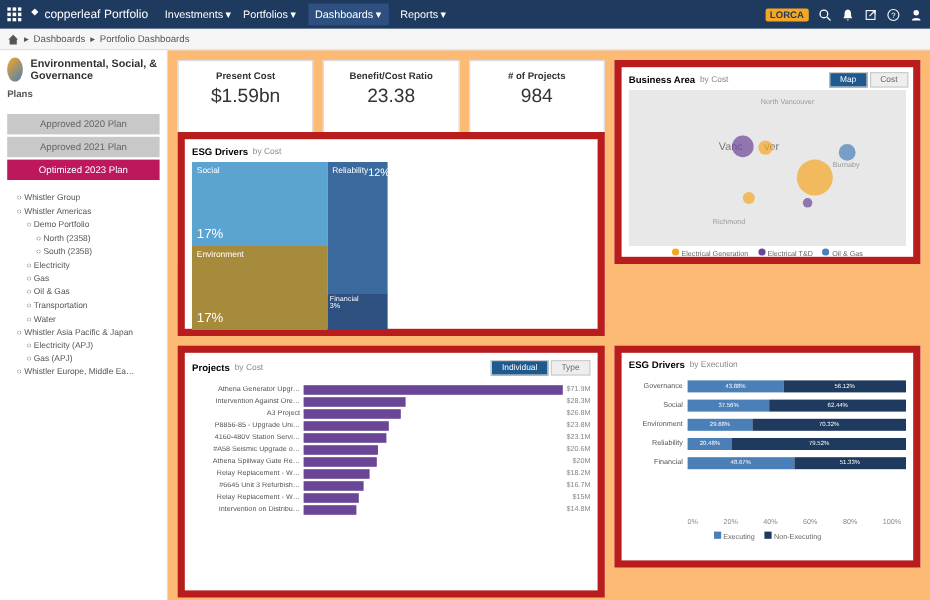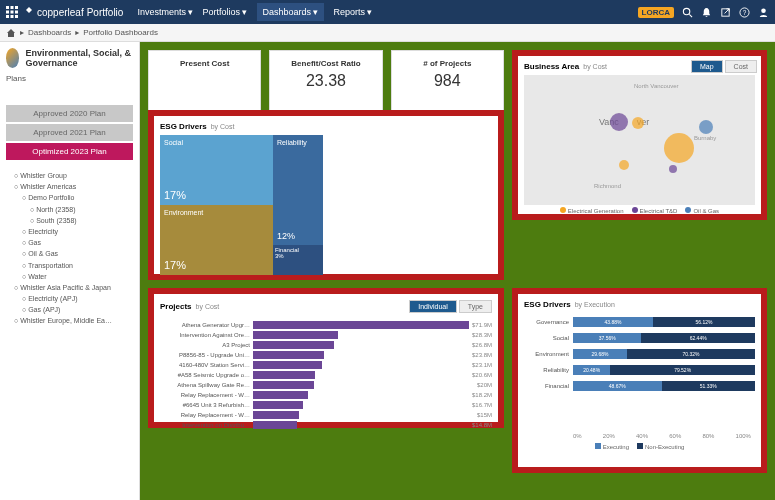--- a/index.html
+++ b/index.html
@@ -14,57 +14,57 @@
 .spacer{flex:1}
 .tb-right{display:flex;align-items:center;gap:8px}
 .badge{background:#f5a623;color:#1e3a5f;font-weight:bold;padding:1px 4px;font-size:8px;border-radius:2px}
 .tb-icon{width:11px;height:11px;cursor:pointer}
 .breadcrumb{height:18px;background:#f5f5f5;border-bottom:1px solid #ddd;display:flex;align-items:center;padding:0 6px;font-size:8px;color:#555;gap:4px}
 .main{display:flex;height:458px}
 .sidebar{width:140px;background:#fff;border-right:1px solid #ddd;padding:6px;font-size:8px}
 .sb-head{display:flex;gap:6px;margin-bottom:6px}
 .sb-globe{width:20px;height:20px;border-radius:50%;background:linear-gradient(135deg,#f5a623,#4a7fb8)}
 .sb-title{font-weight:bold;font-size:9px;color:#333}
-.sb-sec{font-weight:normal;color:#555;margin-bottom:22px;font-size:8px}
+.sb-sec{font-weight:bold;color:#555;margin-bottom:12px;font-size:8px}
 .plan-btn{width:100%;padding:4px;margin-bottom:2px;border:none;font-size:8px;cursor:pointer;text-align:center}
 .plan-gray{background:#c8c8c8;color:#666}
 .plan-blue{background:#be185d;color:#fff}
 .tree{margin-top:8px;font-size:7px;color:#555;line-height:1.6}
 .tree-item{padding-left:8px;white-space:nowrap;overflow:hidden;text-overflow:ellipsis;cursor:pointer}
 .tree-item.l2{padding-left:16px}
 .tree-item.l3{padding-left:24px}
-.content{flex:1;padding:8px;background:#4d7c0f;overflow:hidden}
+.content{flex:1;padding:8px;background:#fdba74;overflow:hidden}
 .row{display:flex;gap:8px;margin-bottom:8px}
 .kpi{flex:1;background:#fff;border:1px solid #ddd;padding:8px;text-align:center}
 .kpi-label{font-size:8px;font-weight:bold;color:#333;margin-bottom:4px}
 .kpi-val{font-size:16px;color:#333}
 .panel{background:#fff;border:6px solid #b91c1c;padding:6px}
 .panel-head{display:flex;align-items:center;gap:4px;font-size:8px;margin-bottom:4px}
 .panel-title{font-weight:bold}
 .panel-sub{color:#888;font-size:7px}
 .esg-panel{flex:1;height:170px}
 .treemap{display:flex;height:140px;font-size:7px;color:#fff}
 .tm-col1{width:51%;background:#4a7fb8;position:relative;padding:4px;display:flex;flex-direction:column;justify-content:space-between}
 .tm-col2{width:34%;display:flex;flex-direction:column}
 .tm-soc{flex:1;background:#5ba3d0;padding:4px;display:flex;flex-direction:column;justify-content:space-between}
 .tm-env{flex:1;background:#a68b3c;padding:4px;display:flex;flex-direction:column;justify-content:space-between}
 .tm-col3{width:15%;display:flex;flex-direction:column}
-.tm-rel{flex:4;background:#3a6a9e;padding:4px;display:flex;flex-direction:column;justify-content:space-between}
+.tm-rel{flex:4;background:#3a6a9e;padding:4px;display:flex;justify-content:space-between}
 .tm-fin{flex:1;background:#2d5080;padding:2px;font-size:6px}
 .map-panel{width:255px;height:170px;position:relative}
 .map-btns{position:absolute;top:4px;right:4px;display:flex;gap:2px}
 .map-btn{font-size:7px;padding:2px 8px;border:1px solid #ccc;cursor:pointer}
 .map-btn.active{background:#1e5a8e;color:#fff}
 .map-btn.inactive{background:#eee;color:#666}
 .map-area{height:130px;background:#e8e8e8;position:relative;margin-top:4px;overflow:hidden}
 .map-label{position:absolute;font-size:6px;color:#999}
 .bubble{position:absolute;border-radius:50%}
 .map-legend{font-size:6px;color:#666;display:flex;justify-content:center;gap:8px;margin-top:2px}
 .legend-dot{display:inline-block;width:6px;height:6px;border-radius:50%;margin-right:2px}
-.proj-panel{flex:1;height:140px}
+.proj-panel{flex:1;height:210px}
 .proj-btns{margin-left:auto;display:flex;gap:2px}
 .bars{height:150px;display:flex;flex-direction:column;gap:2px;padding:4px 0}
 .bar-row{display:flex;align-items:center;font-size:6px;gap:3px}
 .bar-label{width:90px;text-align:right;color:#555;white-space:nowrap;overflow:hidden;text-overflow:ellipsis}
 .bar-track{flex:1;position:relative;height:8px}
 .bar-fill{height:100%;background:#6b4696}
 .bar-val{color:#888;font-size:6px}
 .exec-panel{width:255px;height:185px}
 .stack-bars{height:120px;display:flex;flex-direction:column;gap:6px;padding:4px 0}
 .sb-row{display:flex;align-items:center;font-size:6px;gap:4px}
@@ -163,20 +163,21 @@
         <div class="tree-item l2">○ Electricity (APJ)</div>
         <div class="tree-item l2">○ Gas (APJ)</div>
         <div class="tree-item l1">○ Whistler Europe, Middle Ea…</div>
       </div>
   </div>
 
   <div class="content">
     <div class="row">
       <div class="kpi">
         <div class="kpi-label">Present Cost</div>
+        <div class="kpi-val">$1.59bn</div>
       </div>
       <div class="kpi">
         <div class="kpi-label">Benefit/Cost Ratio</div>
         <div class="kpi-val">23.38</div>
       </div>
       <div class="kpi">
         <div class="kpi-label"># of Projects</div>
         <div class="kpi-val">984</div>
       </div>
       <div class="panel map-panel">

